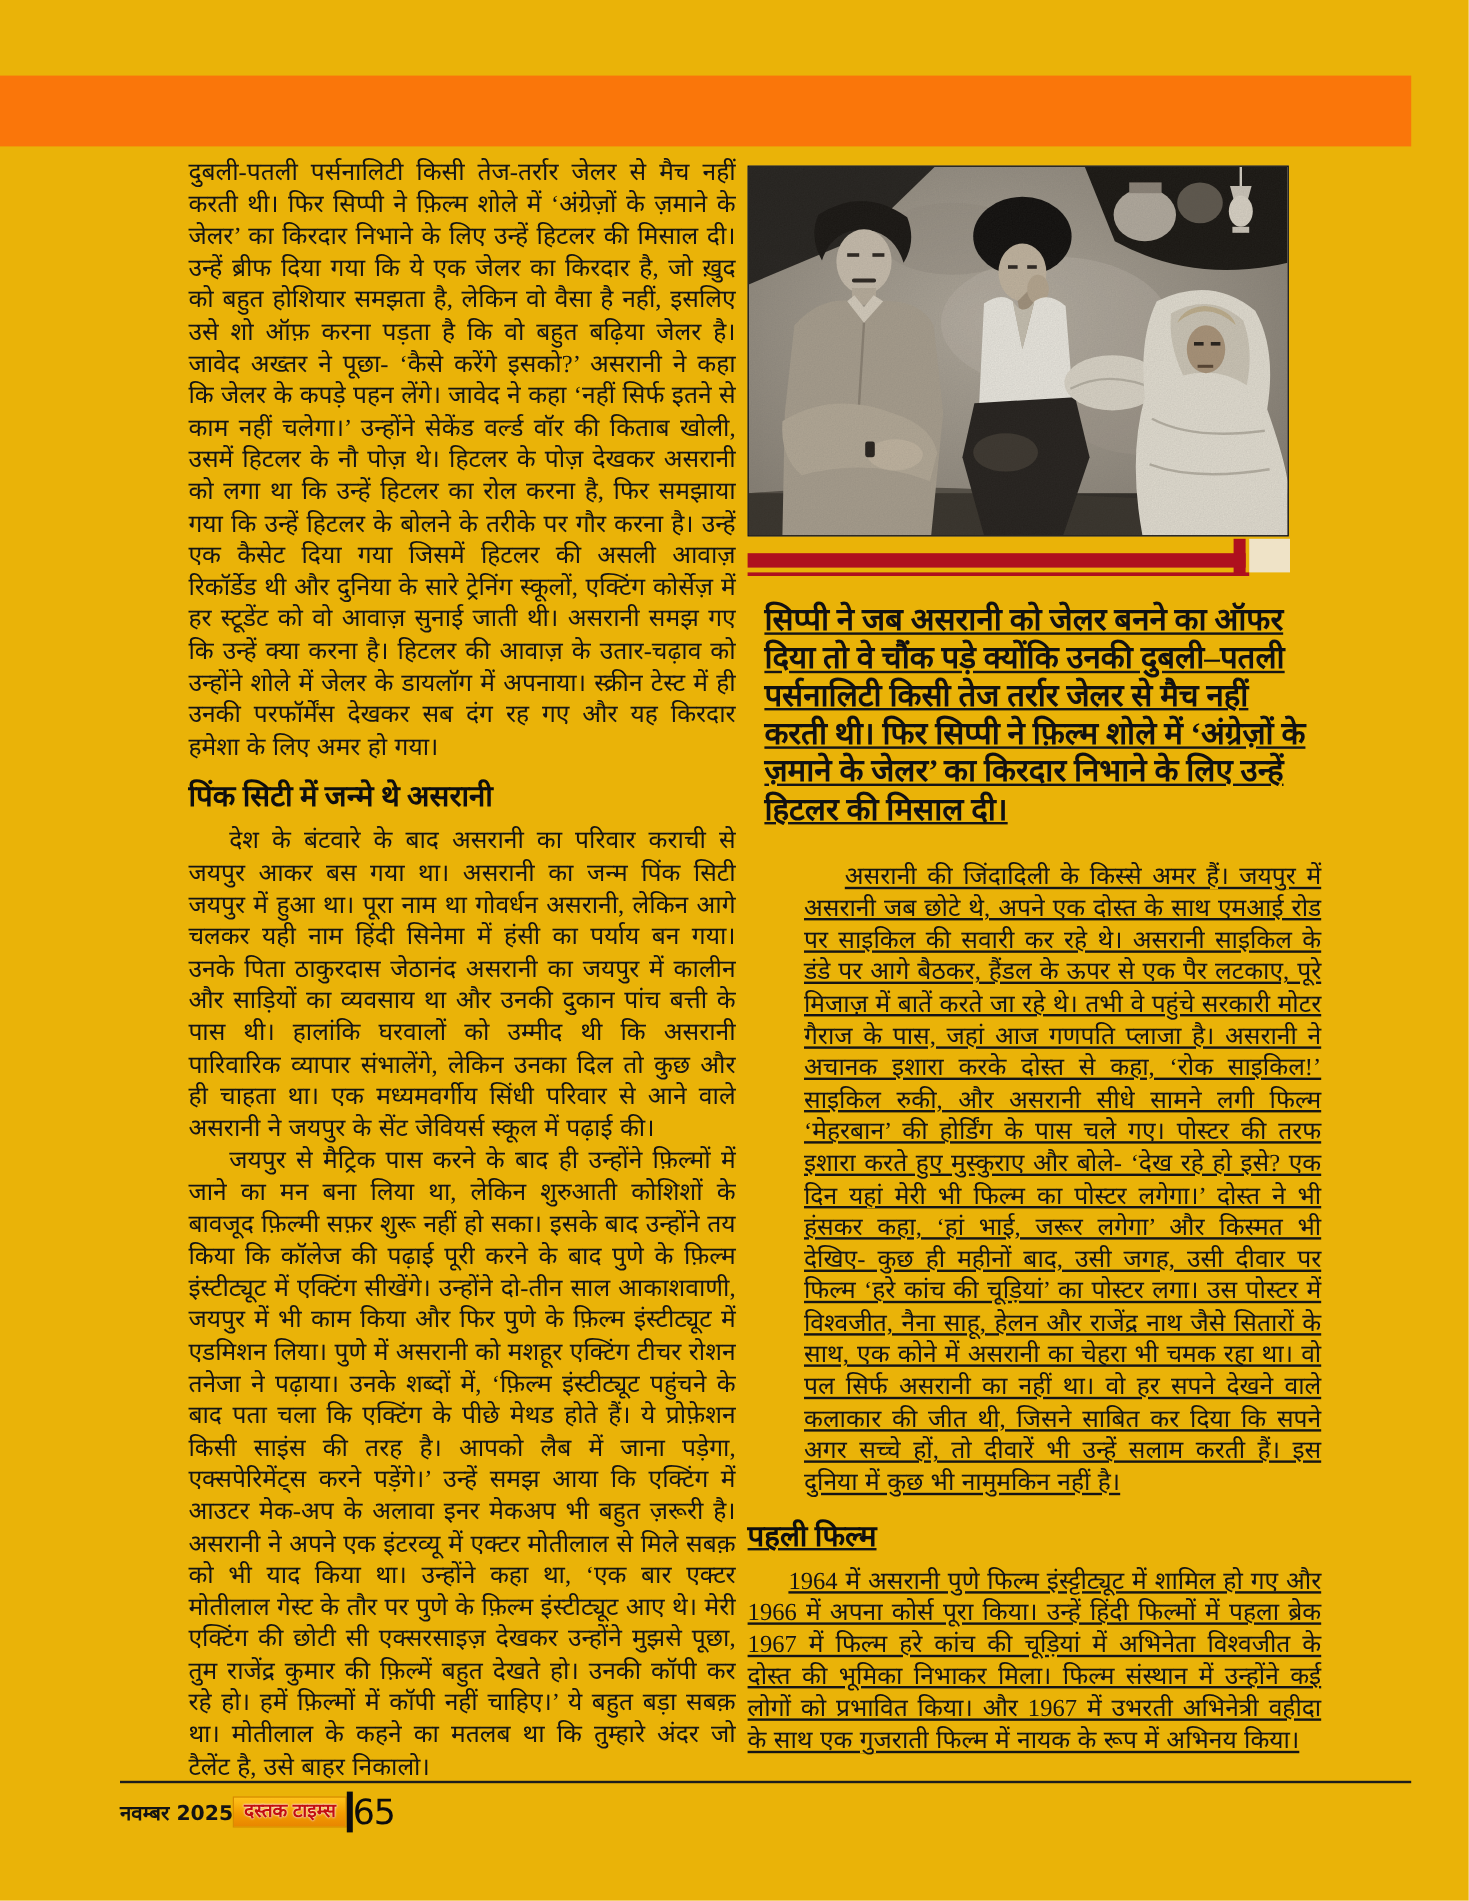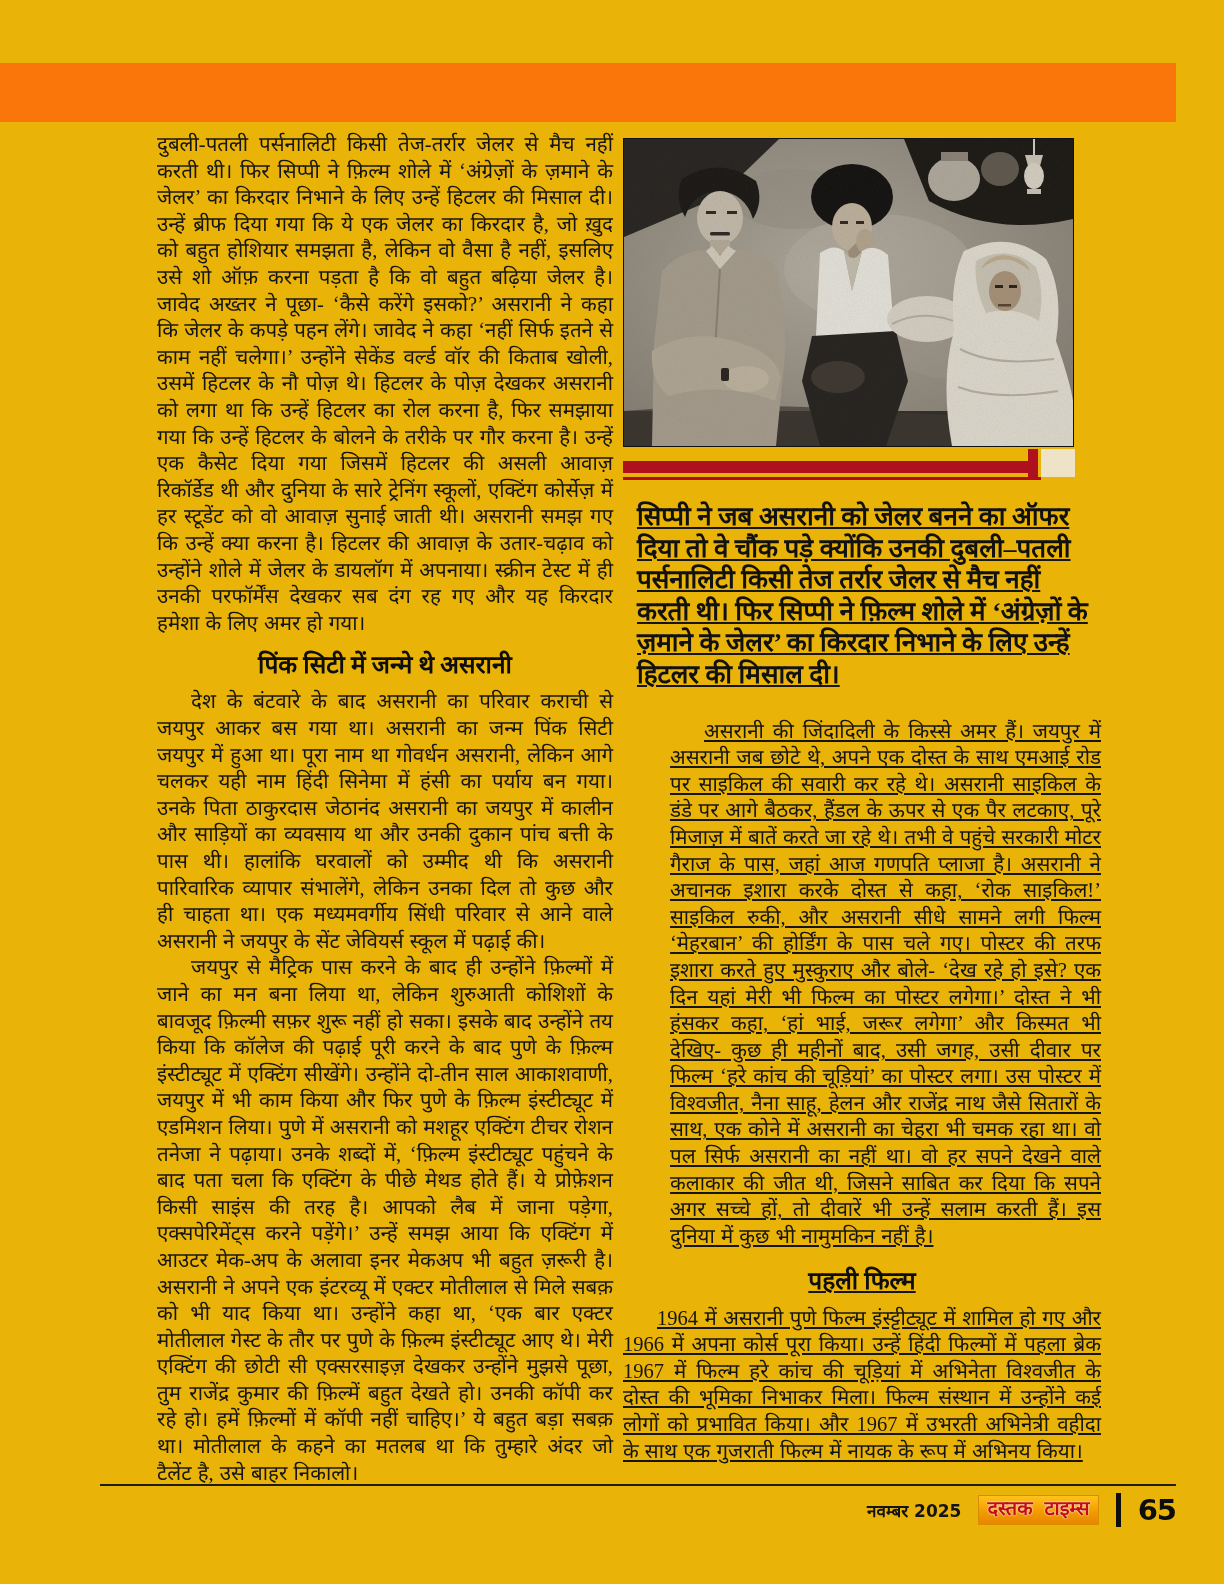--- a/index.html
+++ b/index.html
@@ -10,21 +10,21 @@
   .top-bar{position:absolute;left:0;top:63px;width:1176px;height:59px;background:#FA760A;}
 
   
   .col-left{position:absolute;left:157px;top:131px;width:456px;}
   .col-right{position:absolute;left:623px;top:138px;width:478px;text-decoration:underline;}
 
   p.body-text{font-size:20.5px;line-height:26.6px;text-align:justify;margin:0;
     word-spacing:1px;}
   p.indent{text-indent:34px;}
   h2.section{font-size:24.5px;line-height:1.15;margin:15px 0 9px 0;font-weight:700;
-    font-family:"Liberation Serif","DejaVu Serif",serif;color:#0e0e0e;text-align:center;}
+    font-family:"Liberation Serif","DejaVu Serif",serif;color:#0e0e0e;}
 
   
   figure.photo{margin:0;width:449px;height:307px;border:1.5px solid #111;
     position:relative;background:#8a8378;overflow:hidden;}
   figure.photo svg{display:block;width:100%;height:100%;}
 
   
   .rule-zone{position:relative;height:38px;width:478px;}
   .rule-nub{position:absolute;left:405px;top:2px;width:10px;height:29px;background:#AE101E;}
   .rule-thick{position:absolute;left:0;top:14px;width:415px;height:12px;background:#AE101E;}
@@ -33,29 +33,29 @@
 
   .pull-quote{margin-top:16px;padding-left:14px;width:452px;
     font-size:26px;line-height:31.6px;font-weight:700;color:#111;text-align:left;}
 
   .col-right p.first{margin-top:27px;margin-left:47px;}
   .col-right h2.section{margin-top:18px;}
 
   
   .footer-rule{position:absolute;left:100px;top:1484px;width:1076px;height:2px;background:#1d1d1d;}
   .footer-row{position:absolute;left:100px;top:1491px;width:1076px;height:38px;
-    display:flex;justify-content:flex-end;align-items:center;gap:17px;}
+    display:flex;justify-content:flex-start;align-items:center;}
   .footer-date{font-family:"DejaVu Sans","Liberation Sans",sans-serif;font-weight:700;
     font-size:17px;color:#141414;}
   .logo-chip{background:linear-gradient(180deg,#ffc21a 0%,#f39c00 55%,#e88600 100%);
-    color:#c40e0e;font-family:Liberation Mono, monospace;font-weight:700;
-    font-size:20px;line-height:1;padding:4px 8px;border:1px solid #d98c00;
+    color:#c40e0e;font-family:Liberation Sans, sans-serif;font-weight:700;
+    font-size:16px;line-height:1;padding:4px 8px;border:1px solid #d98c00;
     text-shadow:0 0 2px #fff,0 0 1px #fff;white-space:nowrap;}
   .num-divider{width:5px;height:34px;background:#0d0d0d;}
-  .page-num{font-family:"DejaVu Sans","Liberation Sans",sans-serif;font-weight:700;
+  .page-num{font-family:"DejaVu Sans","Liberation Sans",sans-serif;font-weight:400;
     font-size:29px;color:#0d0d0d;letter-spacing:-1px;}
 </style>
 </head>
 <body>
 
 <div class="page">
 
   <div class="top-bar"></div>
 
   <div class="col-left">

